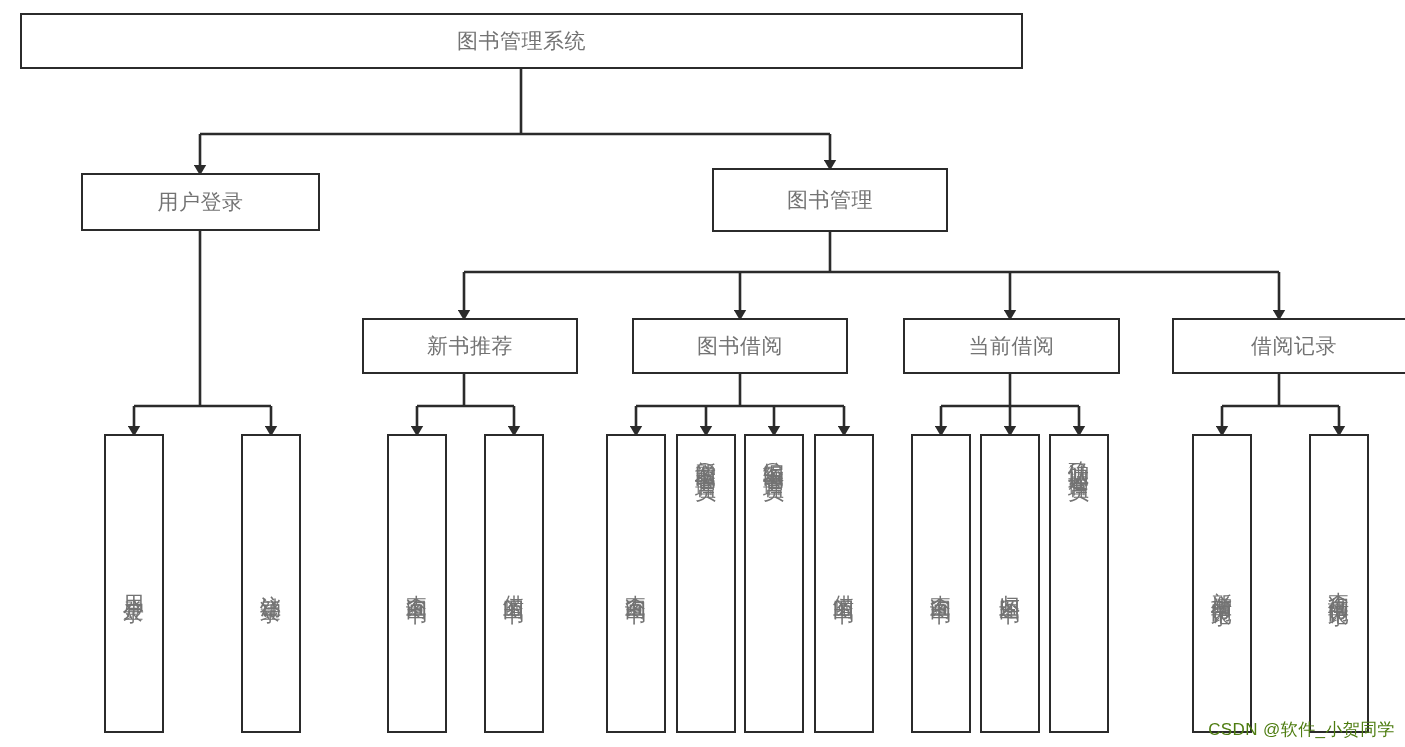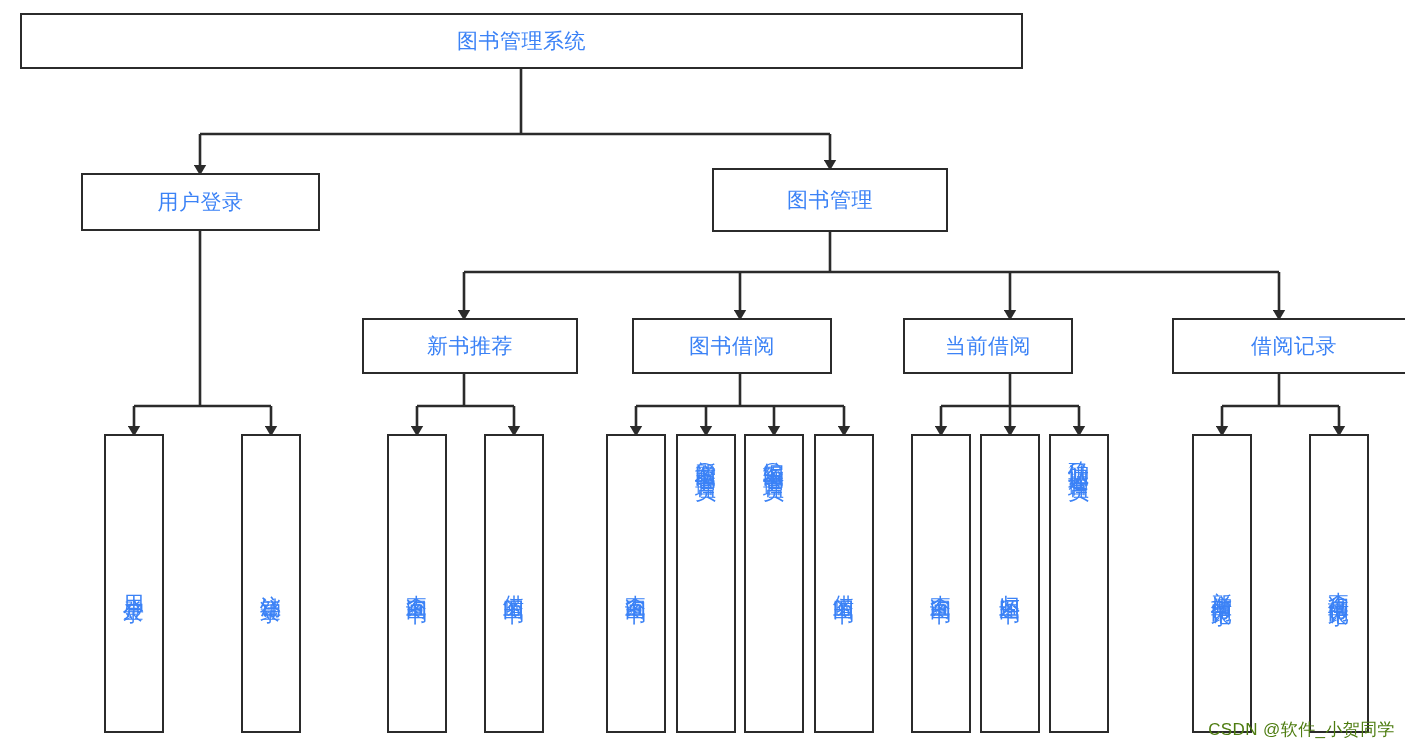--- a/index.html
+++ b/index.html
@@ -26,21 +26,21 @@
     background:#ffffff;
     border:2px solid #2b2b2b;
     display:flex;
     align-items:center;
     justify-content:center;
     z-index:3;
   }
   .node .lbl{
     font-size:21px;
     line-height:1.15;
-    color:#3b82f6;
+    color:#737373;
     white-space:nowrap;
     letter-spacing:0.5px;
   }
   .node.vert{
     align-items:flex-start;
     justify-content:center;
     padding-top:8px;
   }
   .node.vert .lbl{
     writing-mode:vertical-rl;
@@ -129,24 +129,24 @@
   <div class="node" style="left:81px;top:173px;width:239px;height:58px;">
     <span class="lbl">用户登录</span>
   </div>
   <div class="node" style="left:362px;top:318px;width:216px;height:56px;">
     <span class="lbl">新书推荐</span>
   </div>
 
   <div class="node" style="left:712px;top:168px;width:236px;height:64px;">
     <span class="lbl">图书管理</span>
   </div>
-  <div class="node" style="left:632px;top:318px;width:200px;height:56px;">
+  <div class="node" style="left:632px;top:318px;width:216px;height:56px;">
     <span class="lbl">图书借阅</span>
   </div>
-  <div class="node" style="left:903px;top:318px;width:170px;height:56px;">
+  <div class="node" style="left:903px;top:318px;width:217px;height:56px;">
     <span class="lbl">当前借阅</span>
   </div>
   <div class="node" style="left:1172px;top:318px;width:244px;height:56px;">
     <span class="lbl">借阅记录</span>
   </div>
 
   <div class="node vert mid" style="left:104px;top:434px;width:60px;height:299px;">
     <span class="lbl">用户登录</span>
   </div>
   <div class="node vert mid" style="left:241px;top:434px;width:60px;height:299px;">

